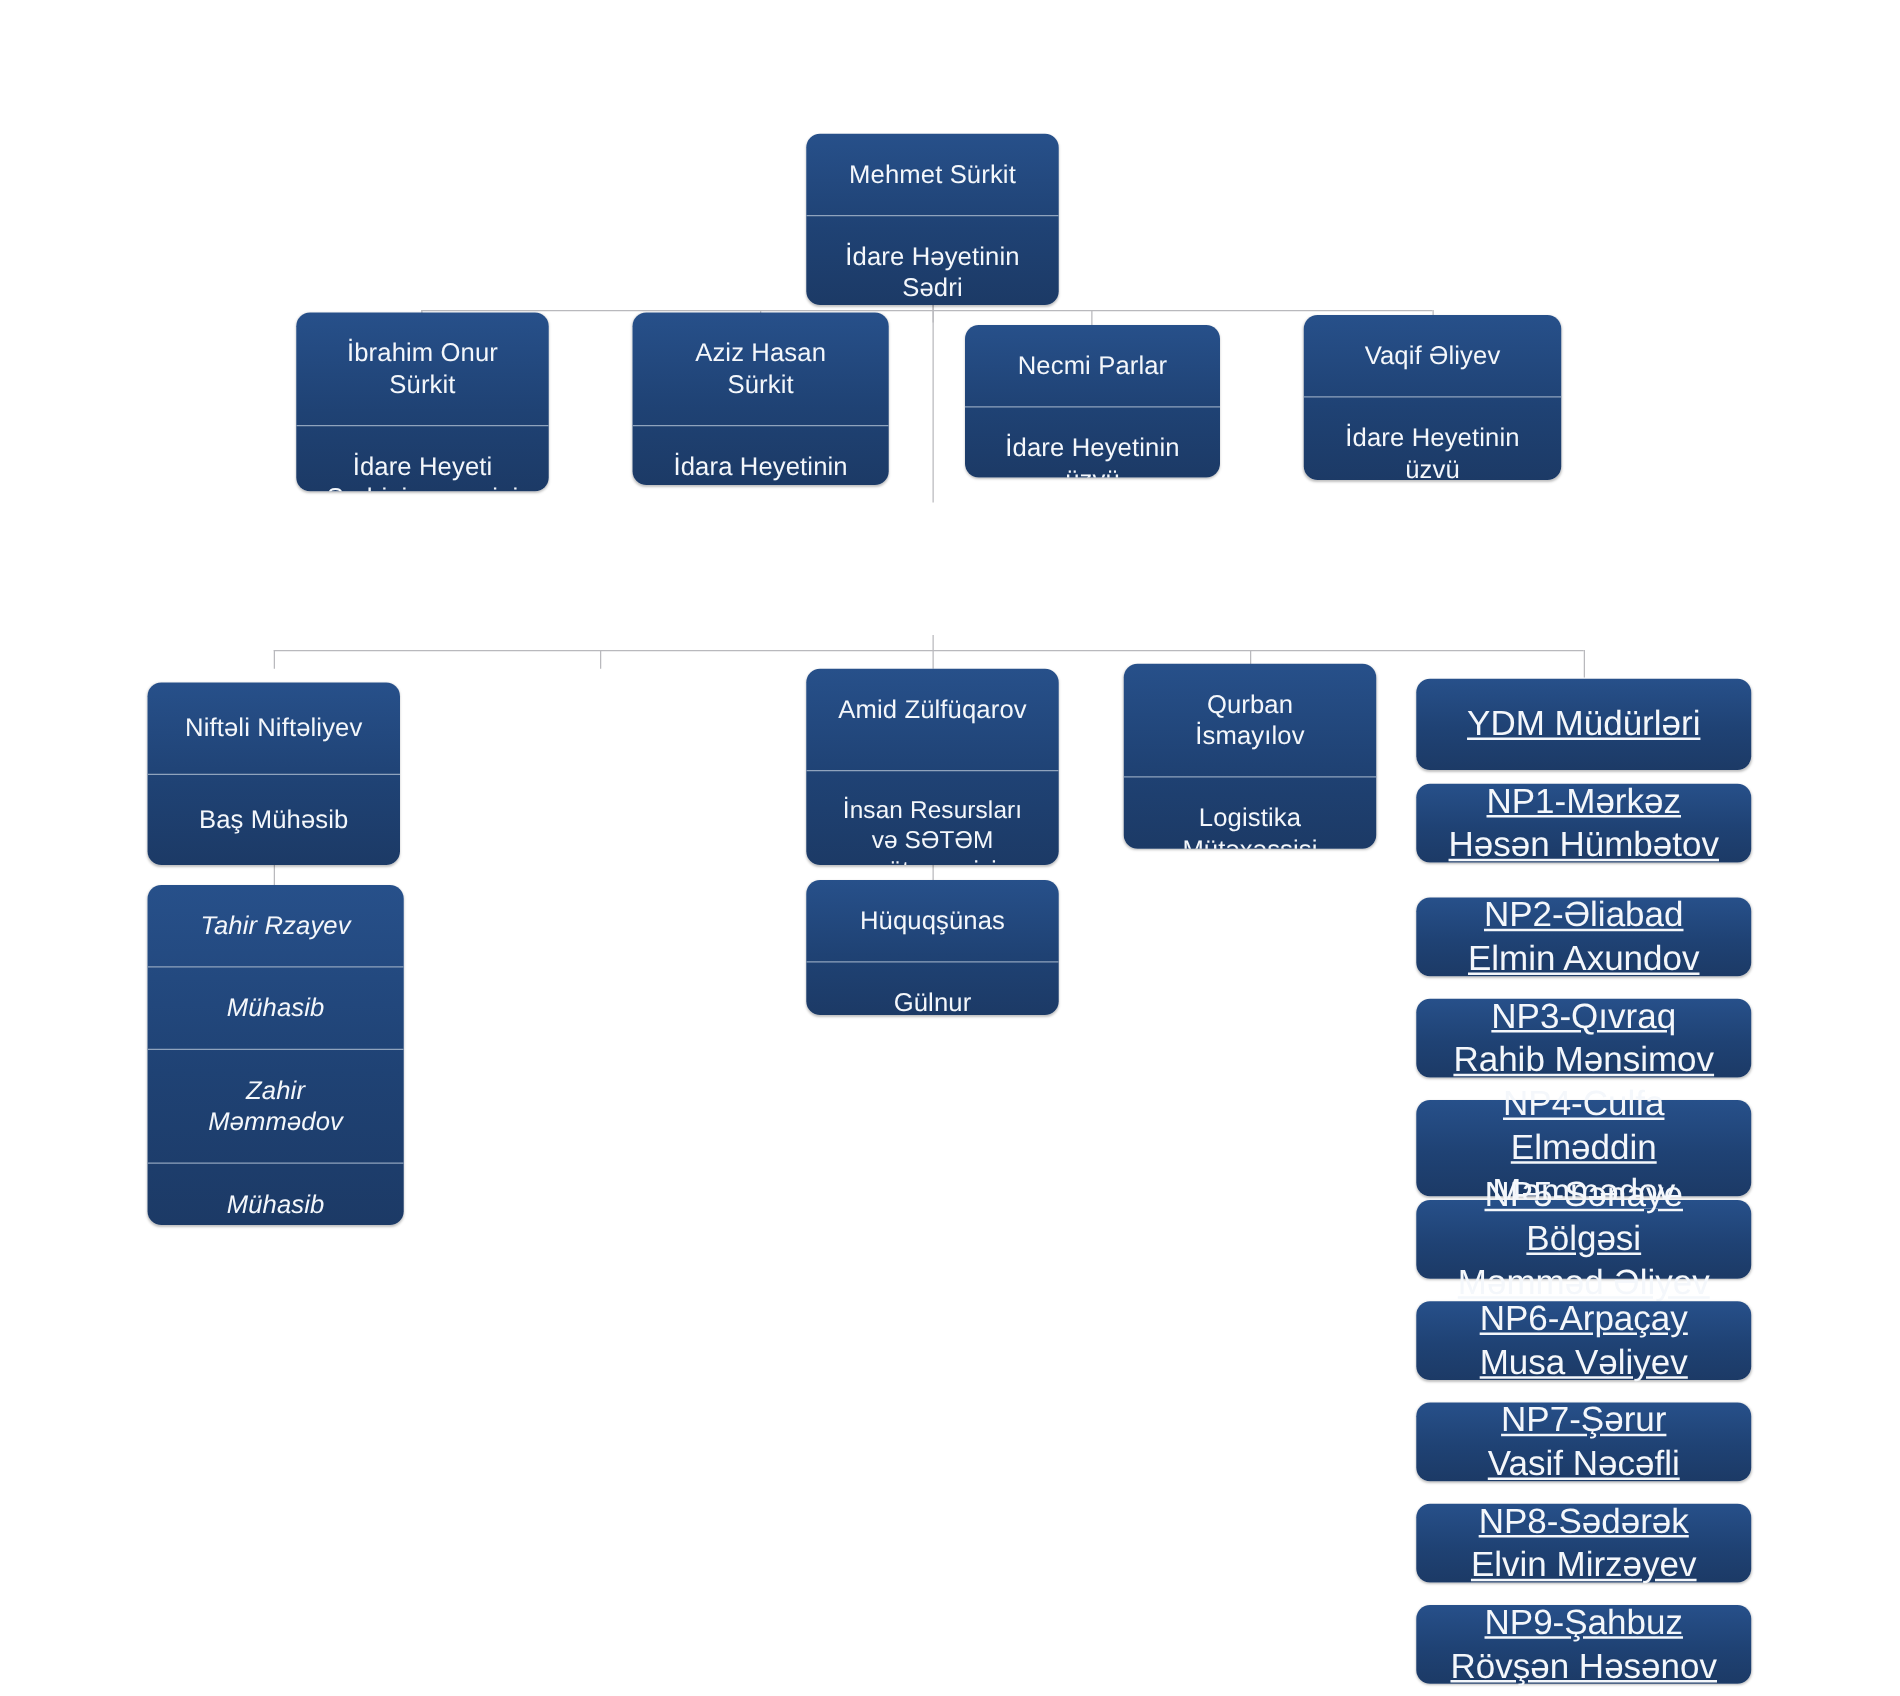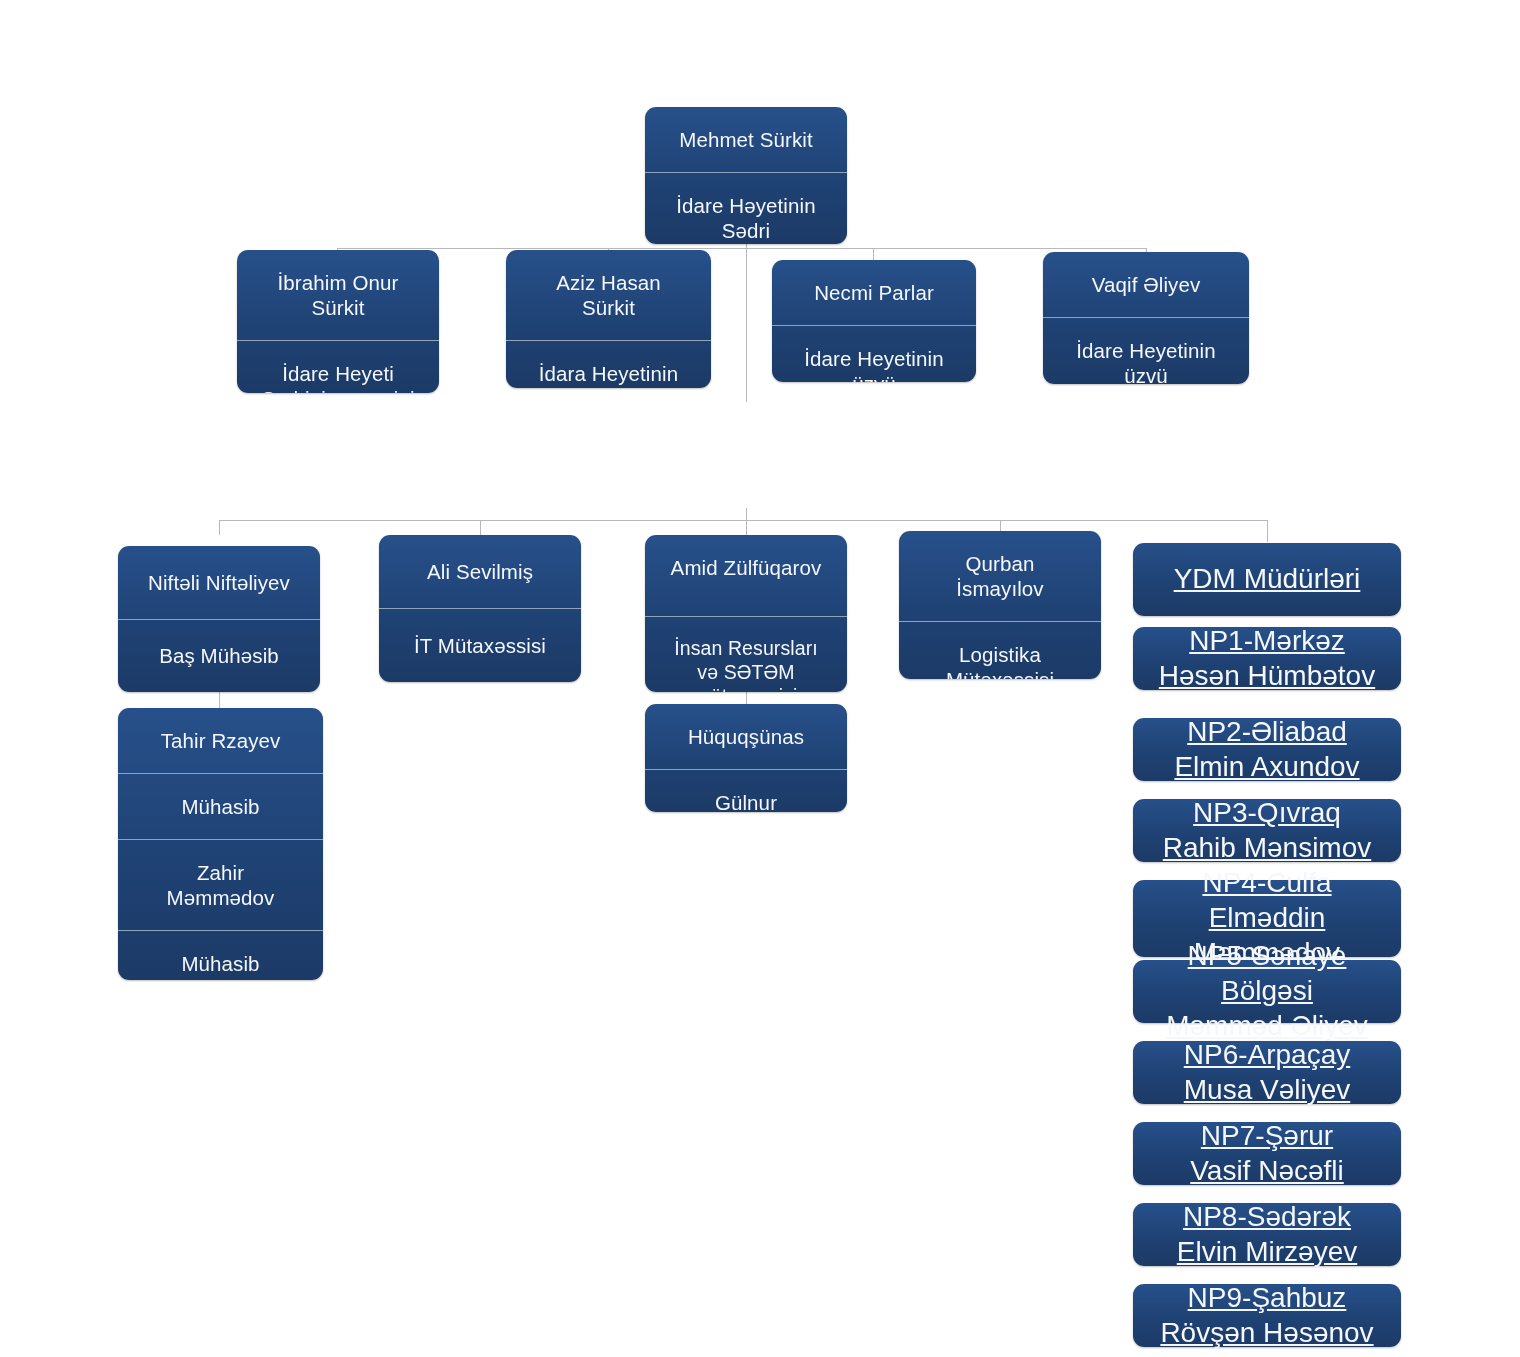--- a/index.html
+++ b/index.html
@@ -129,32 +129,28 @@
     <div class="seg">İdare Heyetinin
 üzvü</div>
   </div>
 
 
   <div class="node" style="left:118px; top:546px; width:202px; height:146px;">
     <div class="seg">Niftəli Niftəliyev</div>
     <div class="seg">Baş Mühəsib</div>
   </div>
 
-  <div class="node" style="left:118px; top:708px; width:205px; height:272px;">
+  <div class="node" style="left:118px; top:708px; width:205px; height:272px;font-style:italic;">
     <div class="seg">Tahir Rzayev</div>
     <div class="seg">Mühasib</div>
     <div class="seg">Zahir
 Məmmədov</div>
     <div class="seg">Mühasib</div>
   </div>
 
-  <div class="node" style="left:379px; top:535px; width:202px; height:147px;">
-    <div class="seg">Ali Sevilmiş</div>
-    <div class="seg">İT Mütaxəssisi</div>
-  </div>
 
   <div class="node" style="left:645px; top:535px; width:202px; height:157px;">
     <div class="seg">Amid Zülfüqarov</div>
     <div class="seg small">İnsan Resursları
 və SƏTƏM
 mütəxəssisi</div>
   </div>
 
   <div class="node" style="left:645px; top:704px; width:202px; height:108px;">
     <div class="seg">Hüquqşünas</div>

